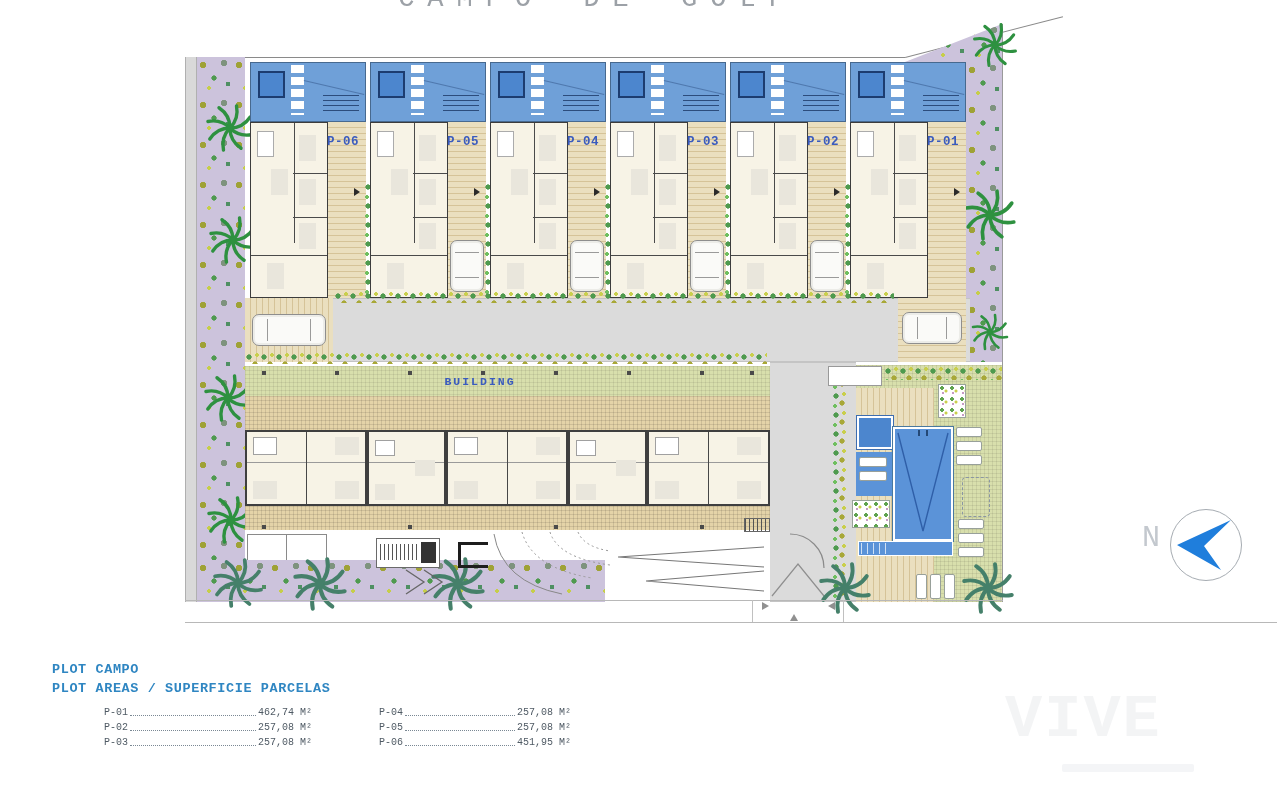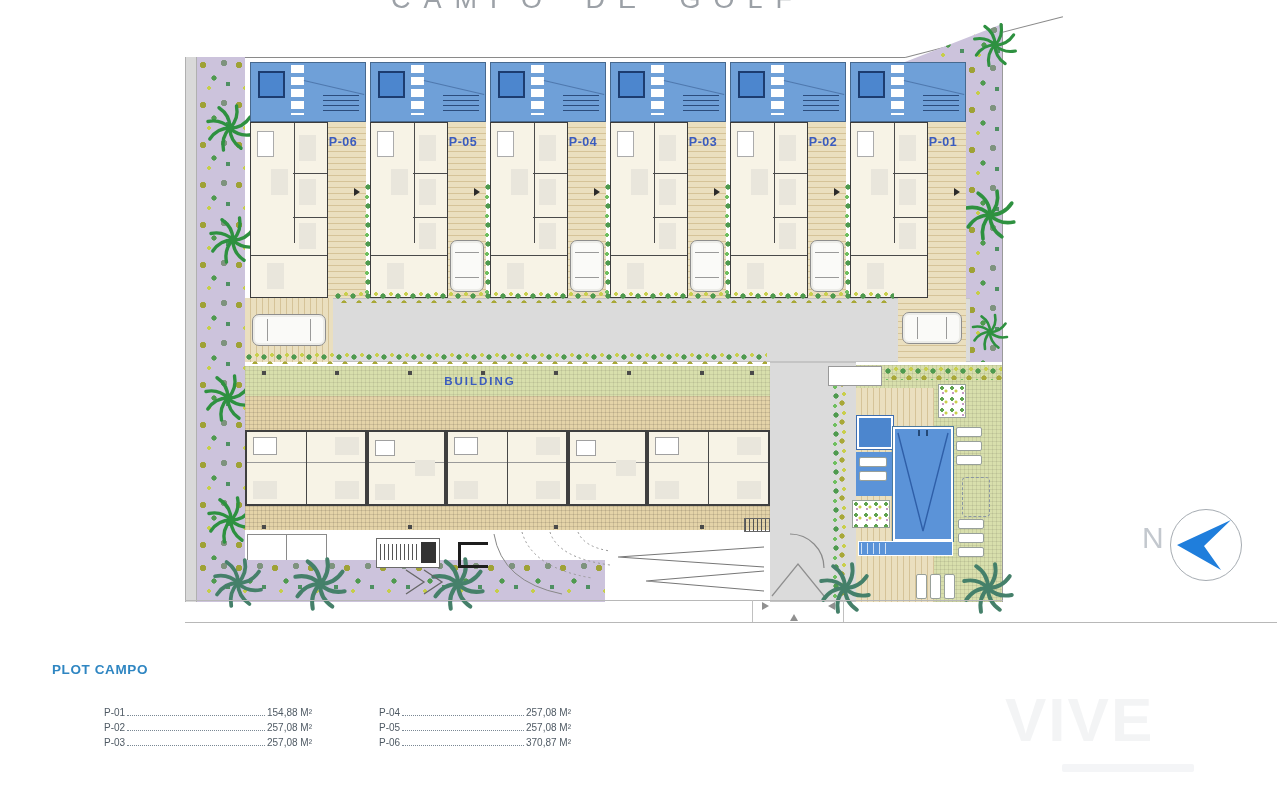--- a/index.html
+++ b/index.html
@@ -1,17 +1,17 @@
 <!DOCTYPE html>
 <html><head>
 <meta charset="utf-8">
 <style>
   html,body{margin:0;padding:0;background:#fff;}
   #stage{position:relative;width:1280px;height:800px;background:#fff;overflow:hidden;
-         font-family:Liberation Sans, sans-serif;}
+         font-family:Liberation Mono, monospace;}
   #stage *{box-sizing:border-box;}
   .abs{position:absolute;}
 
   
   .site-title{position:absolute;left:388px;top:-16px;width:420px;text-align:center;
     font-size:27px;font-weight:400;color:#9CA1A7;letter-spacing:13px;word-spacing:10px;white-space:nowrap;}
 
   
   .lav{background-color:#CCC3DC;background-image:
     radial-gradient(circle 3px  at 6px 8px,  #9FA236 97%,transparent),
@@ -364,25 +364,26 @@
   <div class="north">
     <span class="n">N</span>
     <div class="circle">
       <svg width="58" height="56" viewBox="0 0 58 56" style="position:absolute;left:6px;top:8px">
         <polygon points="0,27 54,2 27,28 44,52" fill="#1F7EDC"></polygon>
       </svg>
     </div>
   </div>
 
   <div class="leg-title">PLOT CAMPO</div>
+  <div class="leg-sub">PLOT AREAS / SUPERFICIE PARCELAS</div>
   <div class="leg-col c1">
     <div class="lrow">
       <span>P-01</span>
       <span class="ldots"></span>
-      <span>154,88 M²</span>
+      <span>462,74 M²</span>
     </div>
     <div class="lrow">
       <span>P-02</span>
       <span class="ldots"></span>
       <span>257,08 M²</span>
     </div>
     <div class="lrow">
       <span>P-03</span>
       <span class="ldots"></span>
       <span>257,08 M²</span>
@@ -395,20 +396,20 @@
       <span>257,08 M²</span>
     </div>
     <div class="lrow">
       <span>P-05</span>
       <span class="ldots"></span>
       <span>257,08 M²</span>
     </div>
     <div class="lrow">
       <span>P-06</span>
       <span class="ldots"></span>
-      <span>370,87 M²</span>
+      <span>451,95 M²</span>
     </div>
   </div>
 
   <div class="wm-text">VIVE</div>
   <div class="wm-tag"></div>
 
 </div>
 
 </body></html>

